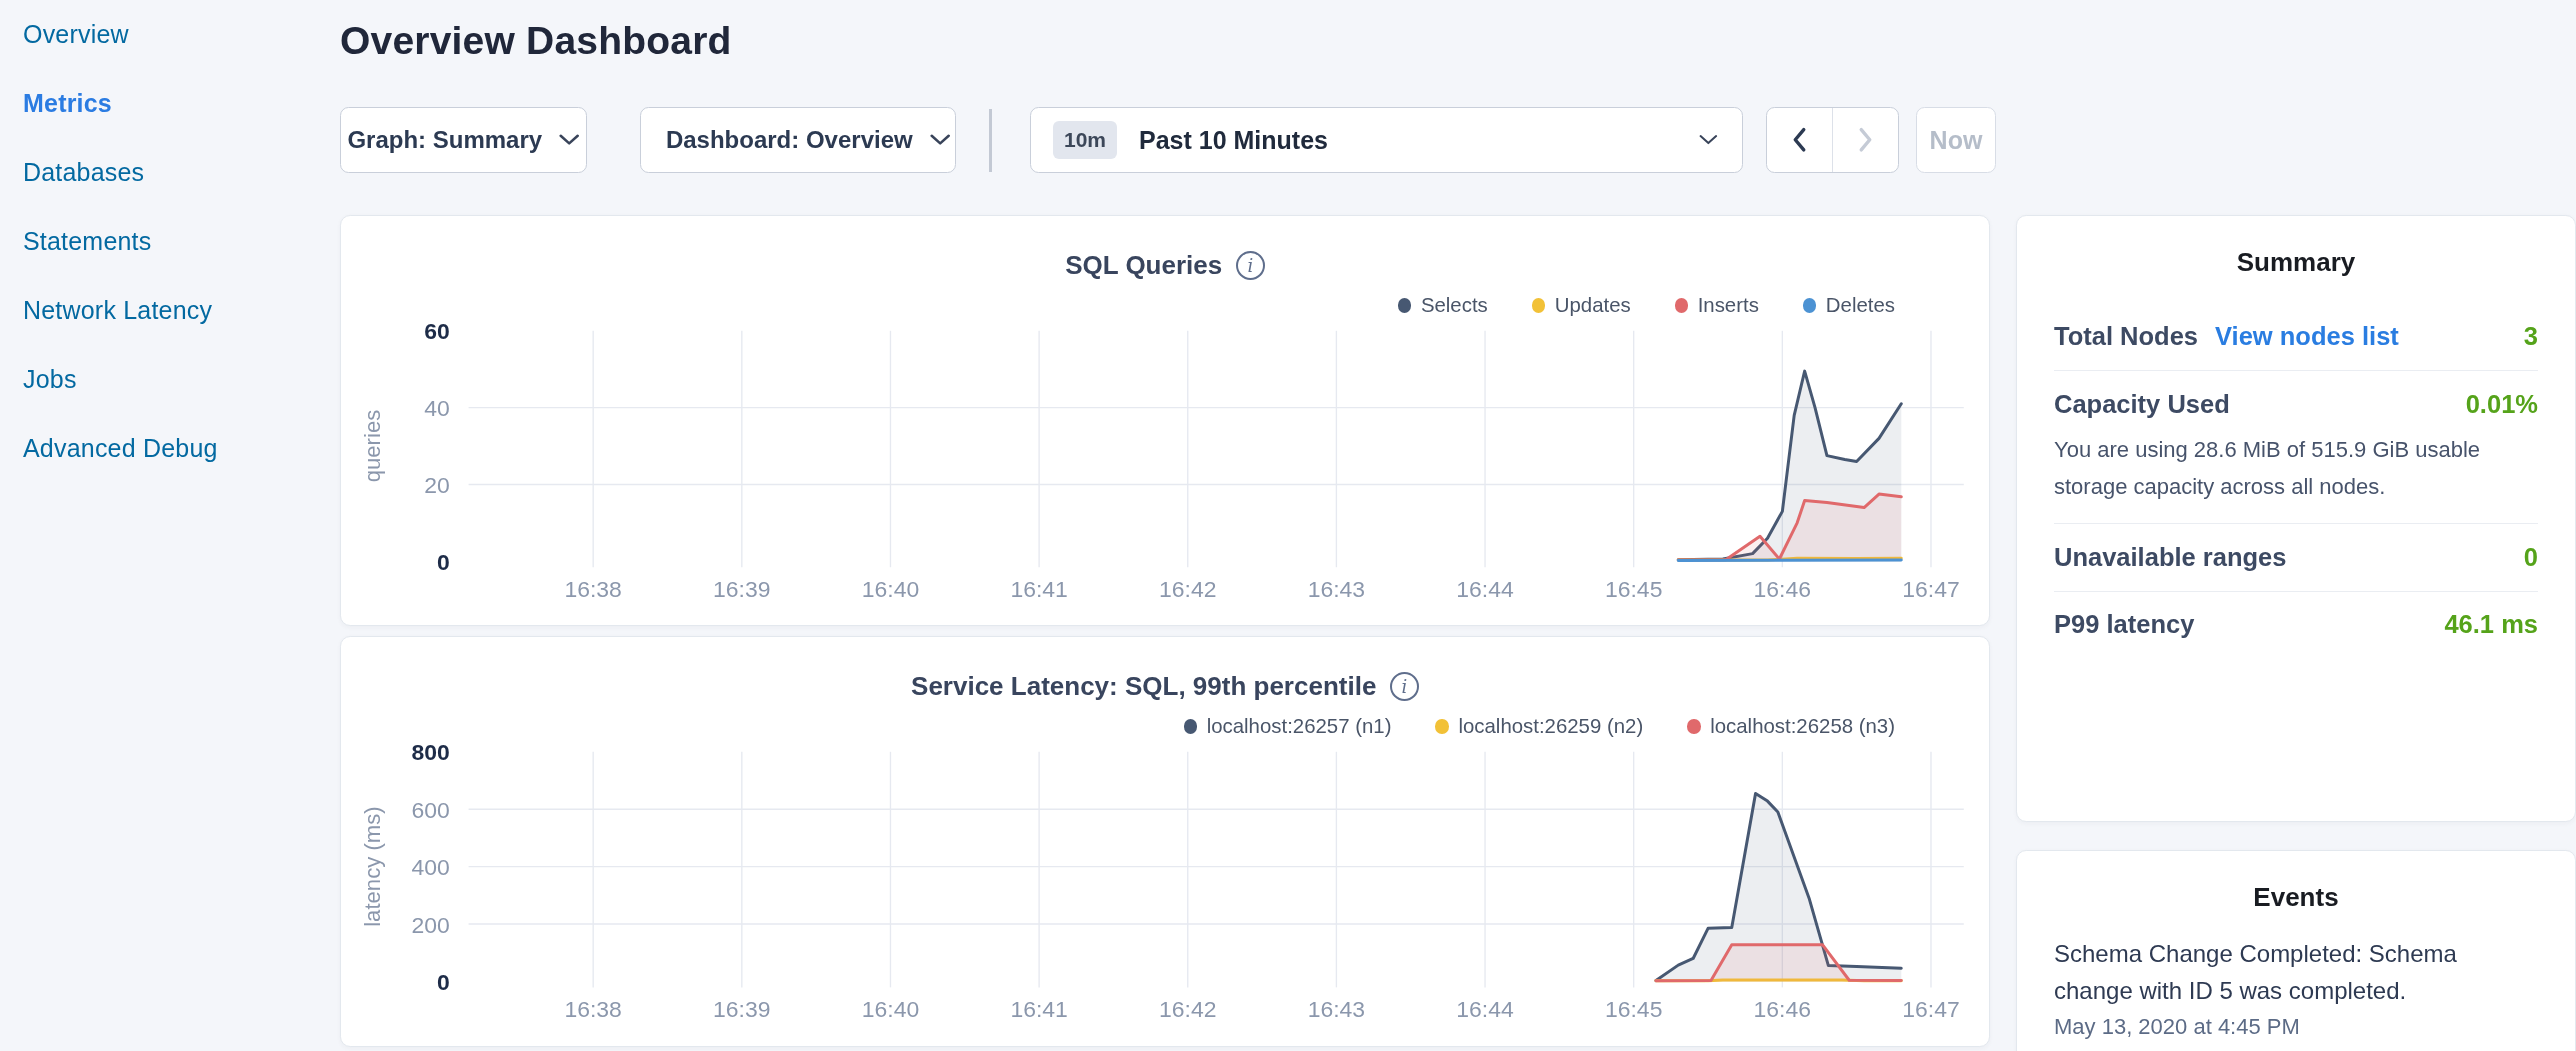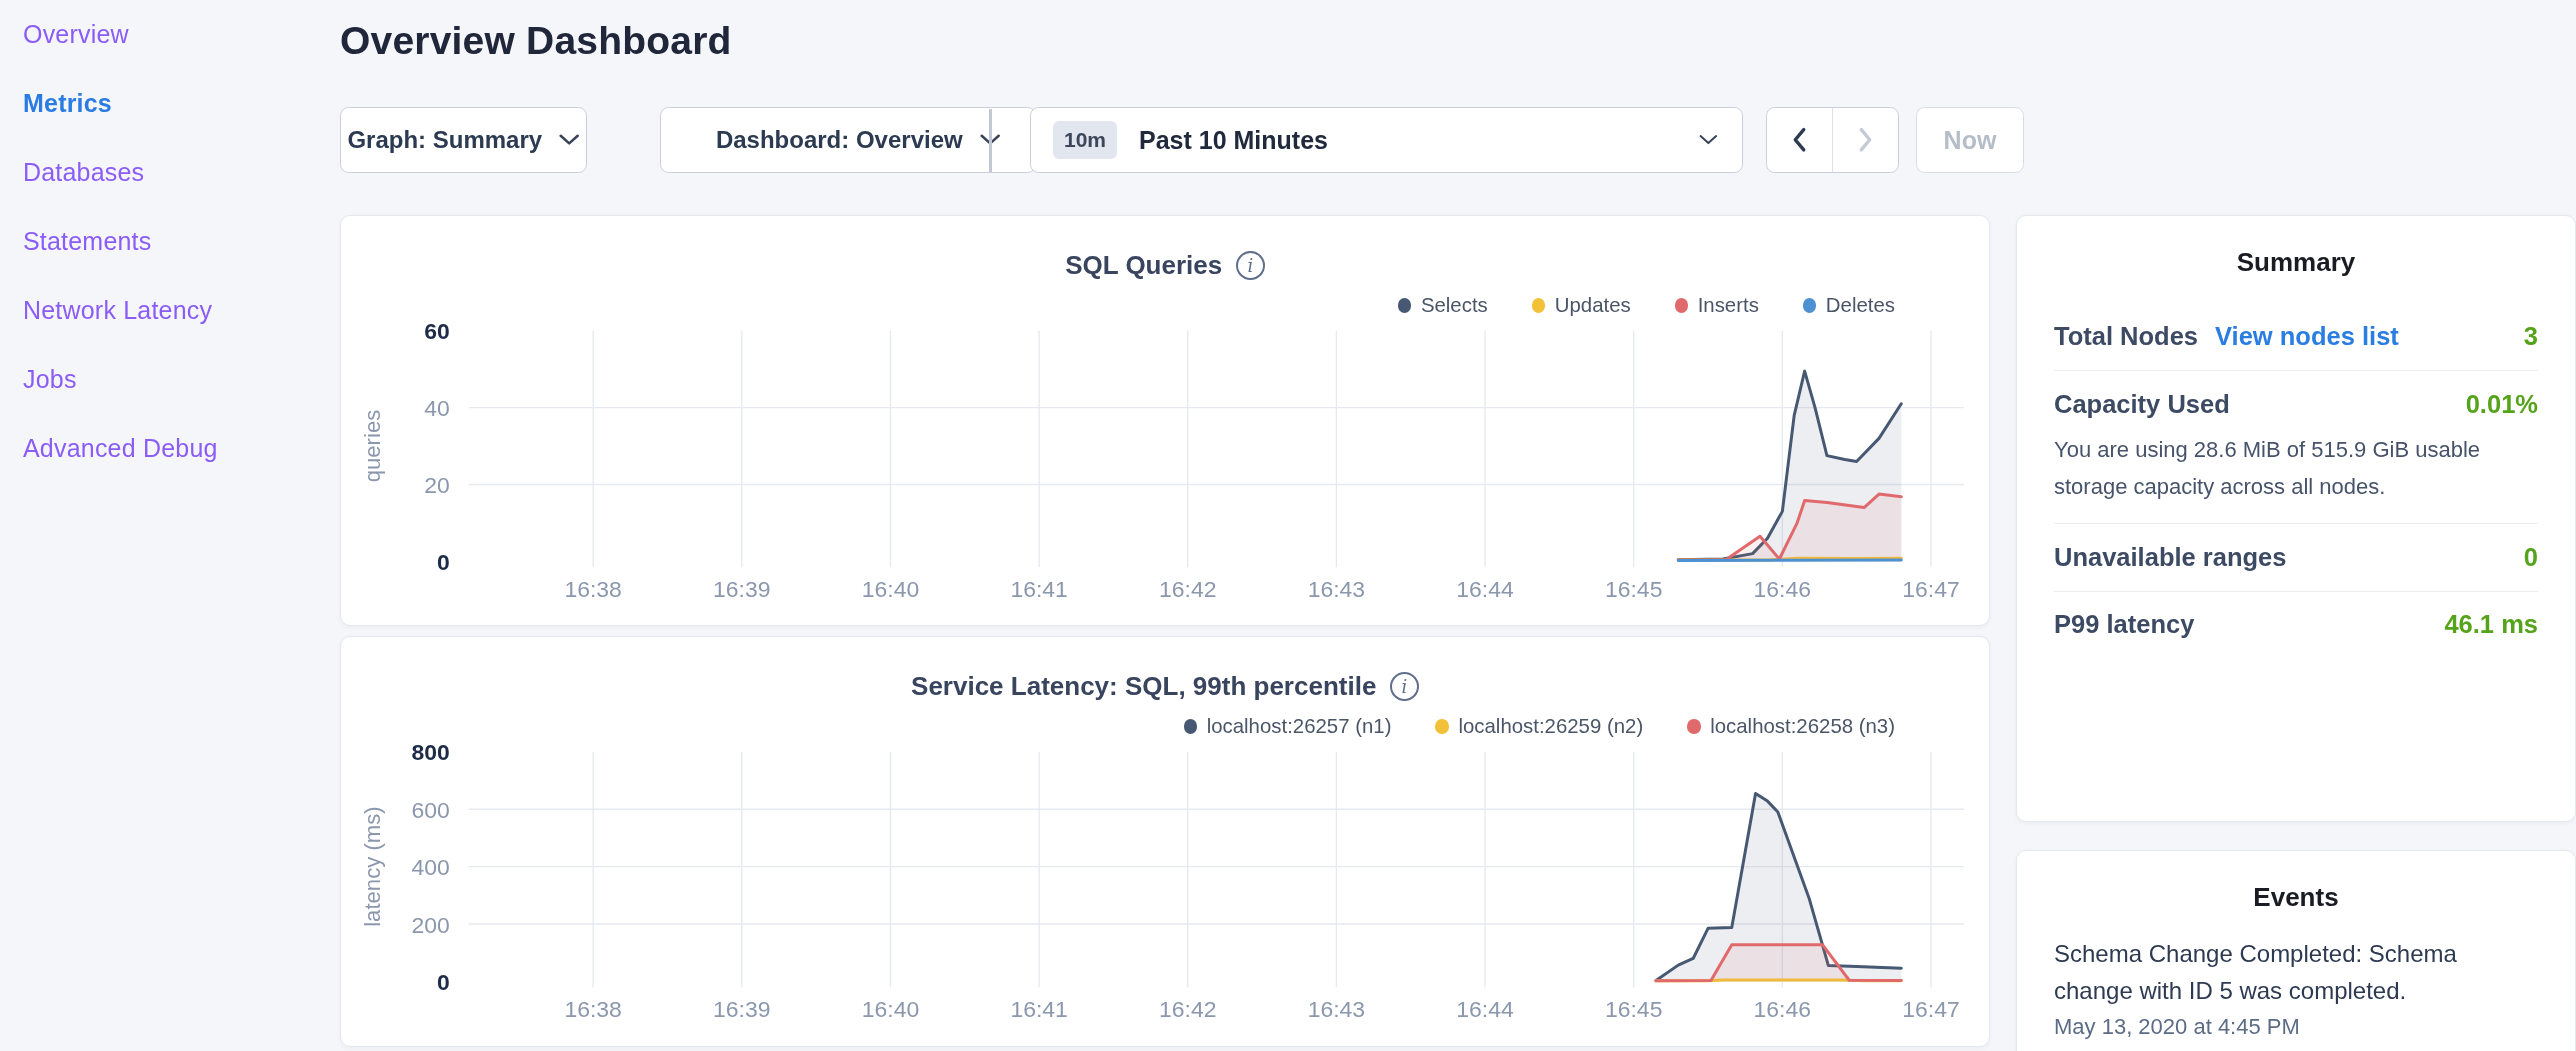--- a/index.html
+++ b/index.html
@@ -7,38 +7,38 @@
   body {
     background:#f4f6fa;
     font-family:"Liberation Sans","DejaVu Sans",sans-serif;
     color:#3c4554;
     position:relative;
   }
   
   .sidebar { position:absolute; left:0; top:0; width:333px; height:100%; padding-top:0; }
   .side-item {
     height:69px; display:flex; align-items:center; padding-left:23px;
-    font-size:25px; font-weight:500; color:#8b5cf6; cursor:pointer; letter-spacing:0.2px;
+    font-size:25px; font-weight:500; color:#0369a1; cursor:pointer; letter-spacing:0.2px;
   }
   .side-item.active { color:#2b7ce2; font-weight:700; }
   
   .page-title { position:absolute; left:340px; top:18.7px; font-size:39px; font-weight:600; color:#20273a; letter-spacing:0.2px; }
   .ctrl { position:absolute; top:107px; height:66px; background:#fff; border:1.7px solid #c9cfda; border-radius:8.5px; display:flex; align-items:center; cursor:pointer; }
   .dropdown { justify-content:center; gap:17px; font-size:24px; font-weight:700; color:#2c3a52; }
   #dd-graph { left:340px; width:247px; }
-  #dd-dashboard { left:660px; width:376px;padding-left:20px; }
+  #dd-dashboard { left:640px; width:316px;padding-left:20px; }
   .vdivider { position:absolute; left:989px; top:109px; width:2.6px; height:63px; background:#c3c9d4; }
   #timepicker { left:1030px; width:713px; padding:0 22px; }
   .time-badge { background:#e2e6ee; border-radius:6px; padding:6.8px 11px; font-size:21px; font-weight:700; color:#3c4759; }
   .time-label { margin-left:22px; font-size:25px; font-weight:700; color:#202a3c; }
   #timepicker .chev { position:absolute; right:24px; }
   .arrow-group { position:absolute; left:1766px; top:107px; width:133px; height:66px; background:#fff; border:1.7px solid #c9cfda; border-radius:8.5px; display:flex; }
   .arrow-btn { flex:1; display:flex; align-items:center; justify-content:center; cursor:pointer; }
   .arrow-btn:first-child { border-right:1.7px solid #dde1e9; }
-  #btn-now { left:1916px; width:108px; justify-content:center; font-size:25px; font-weight:600; color:#b5bdc9; border-color:#d8dde6; }
+  #btn-now { left:1916px; width:80px; justify-content:center; font-size:25px; font-weight:600; color:#b5bdc9; border-color:#d8dde6; }
   
   .card { position:absolute; background:#fff; border:1.7px solid #e3e8ee; border-radius:10.2px; box-shadow:0 1.7px 4.3px rgba(40,50,70,.04); }
   #chart-card-0 { left:340px; top:215px;  width:1650px; height:411px; }
   #chart-card-1 { left:340px; top:636px;  width:1650px; height:411px; }
   .chart-title-row { position:absolute; top:34px; left:0; right:0; display:flex; justify-content:center; align-items:center; gap:13.6px; }
   .chart-title { font-size:26px; font-weight:700; color:#39455e; }
   .info-icon { width:29px; height:29px; border:2.1px solid #5f6e8c; border-radius:50%; display:flex; align-items:center; justify-content:center;
                font-family:"DejaVu Serif",serif; font-style:italic; font-size:18px; color:#5f6e8c; cursor:pointer; }
   .legend { position:absolute; top:78px; right:94px; display:flex; gap:44px; align-items:center; }
   .legend-item { display:flex; align-items:center; gap:9.4px; font-size:20.4px; color:#4a5568; cursor:pointer; }

